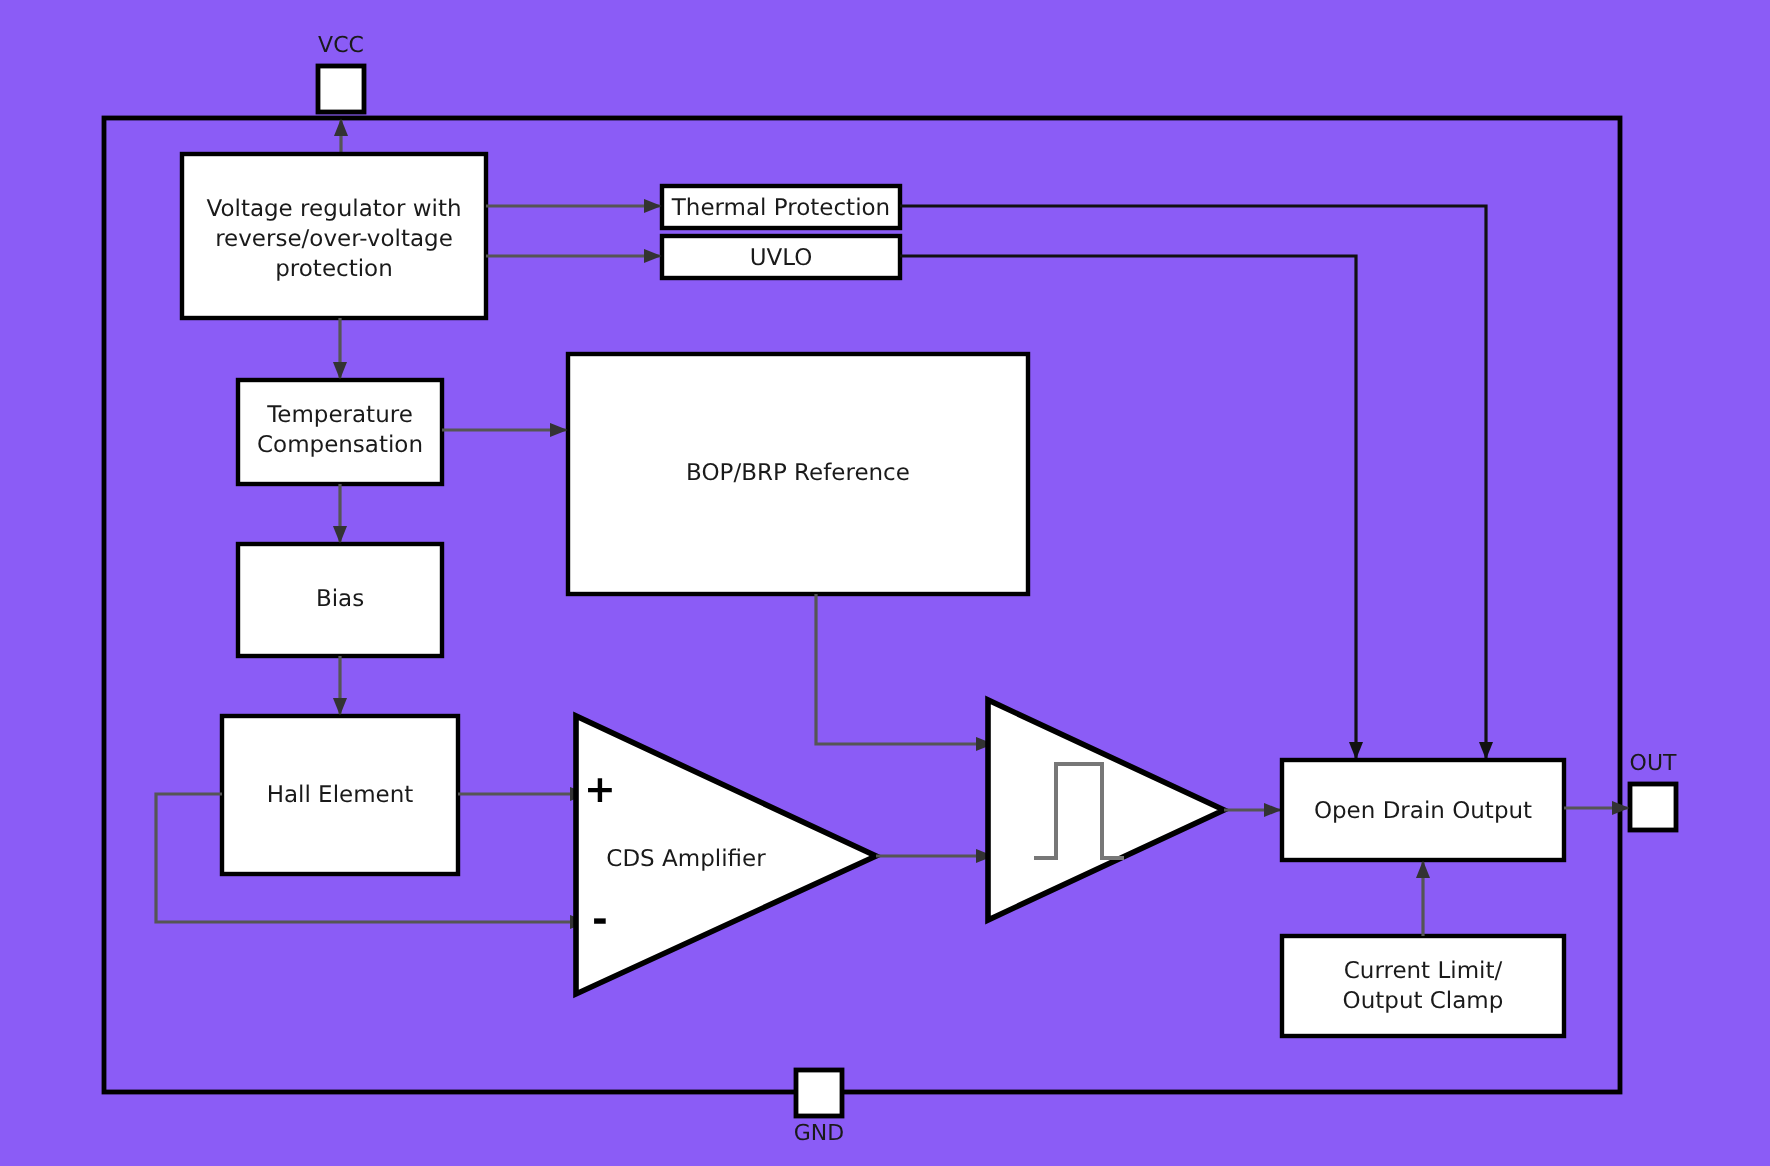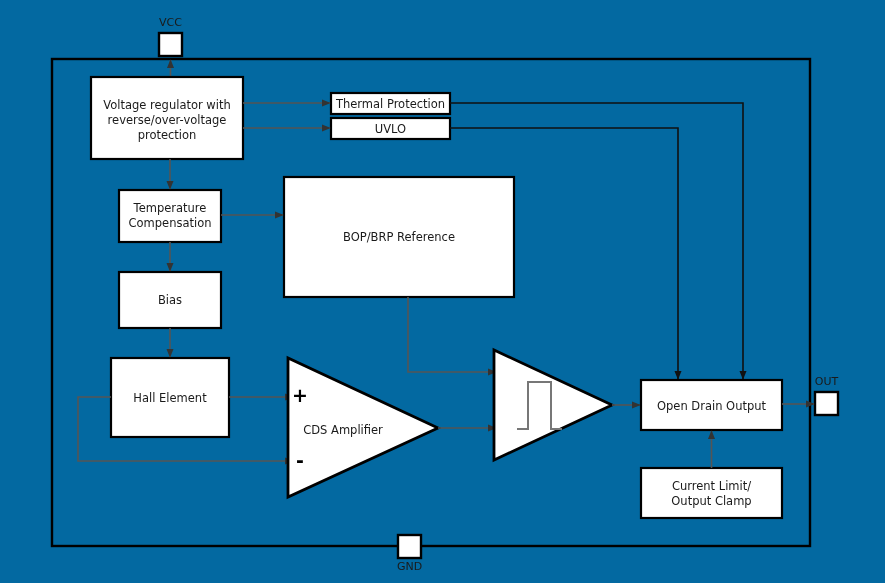--- a/index.html
+++ b/index.html
@@ -4,21 +4,21 @@
 <style>
   html, body {
     margin: 0;
     padding: 0;
     background: #ffffff;
   }
   #diagram-root {
     position: relative;
     width: 885px;
     height: 583px;
-    background: #0369a1;
+    background: #8b5cf6;
     font-family: "DejaVu Sans", sans-serif;
     overflow: hidden;
   }
   svg#schematic {
     display: block;
     width: 885px;
     height: 583px;
   }
   .blk {
     fill: #ffffff;

